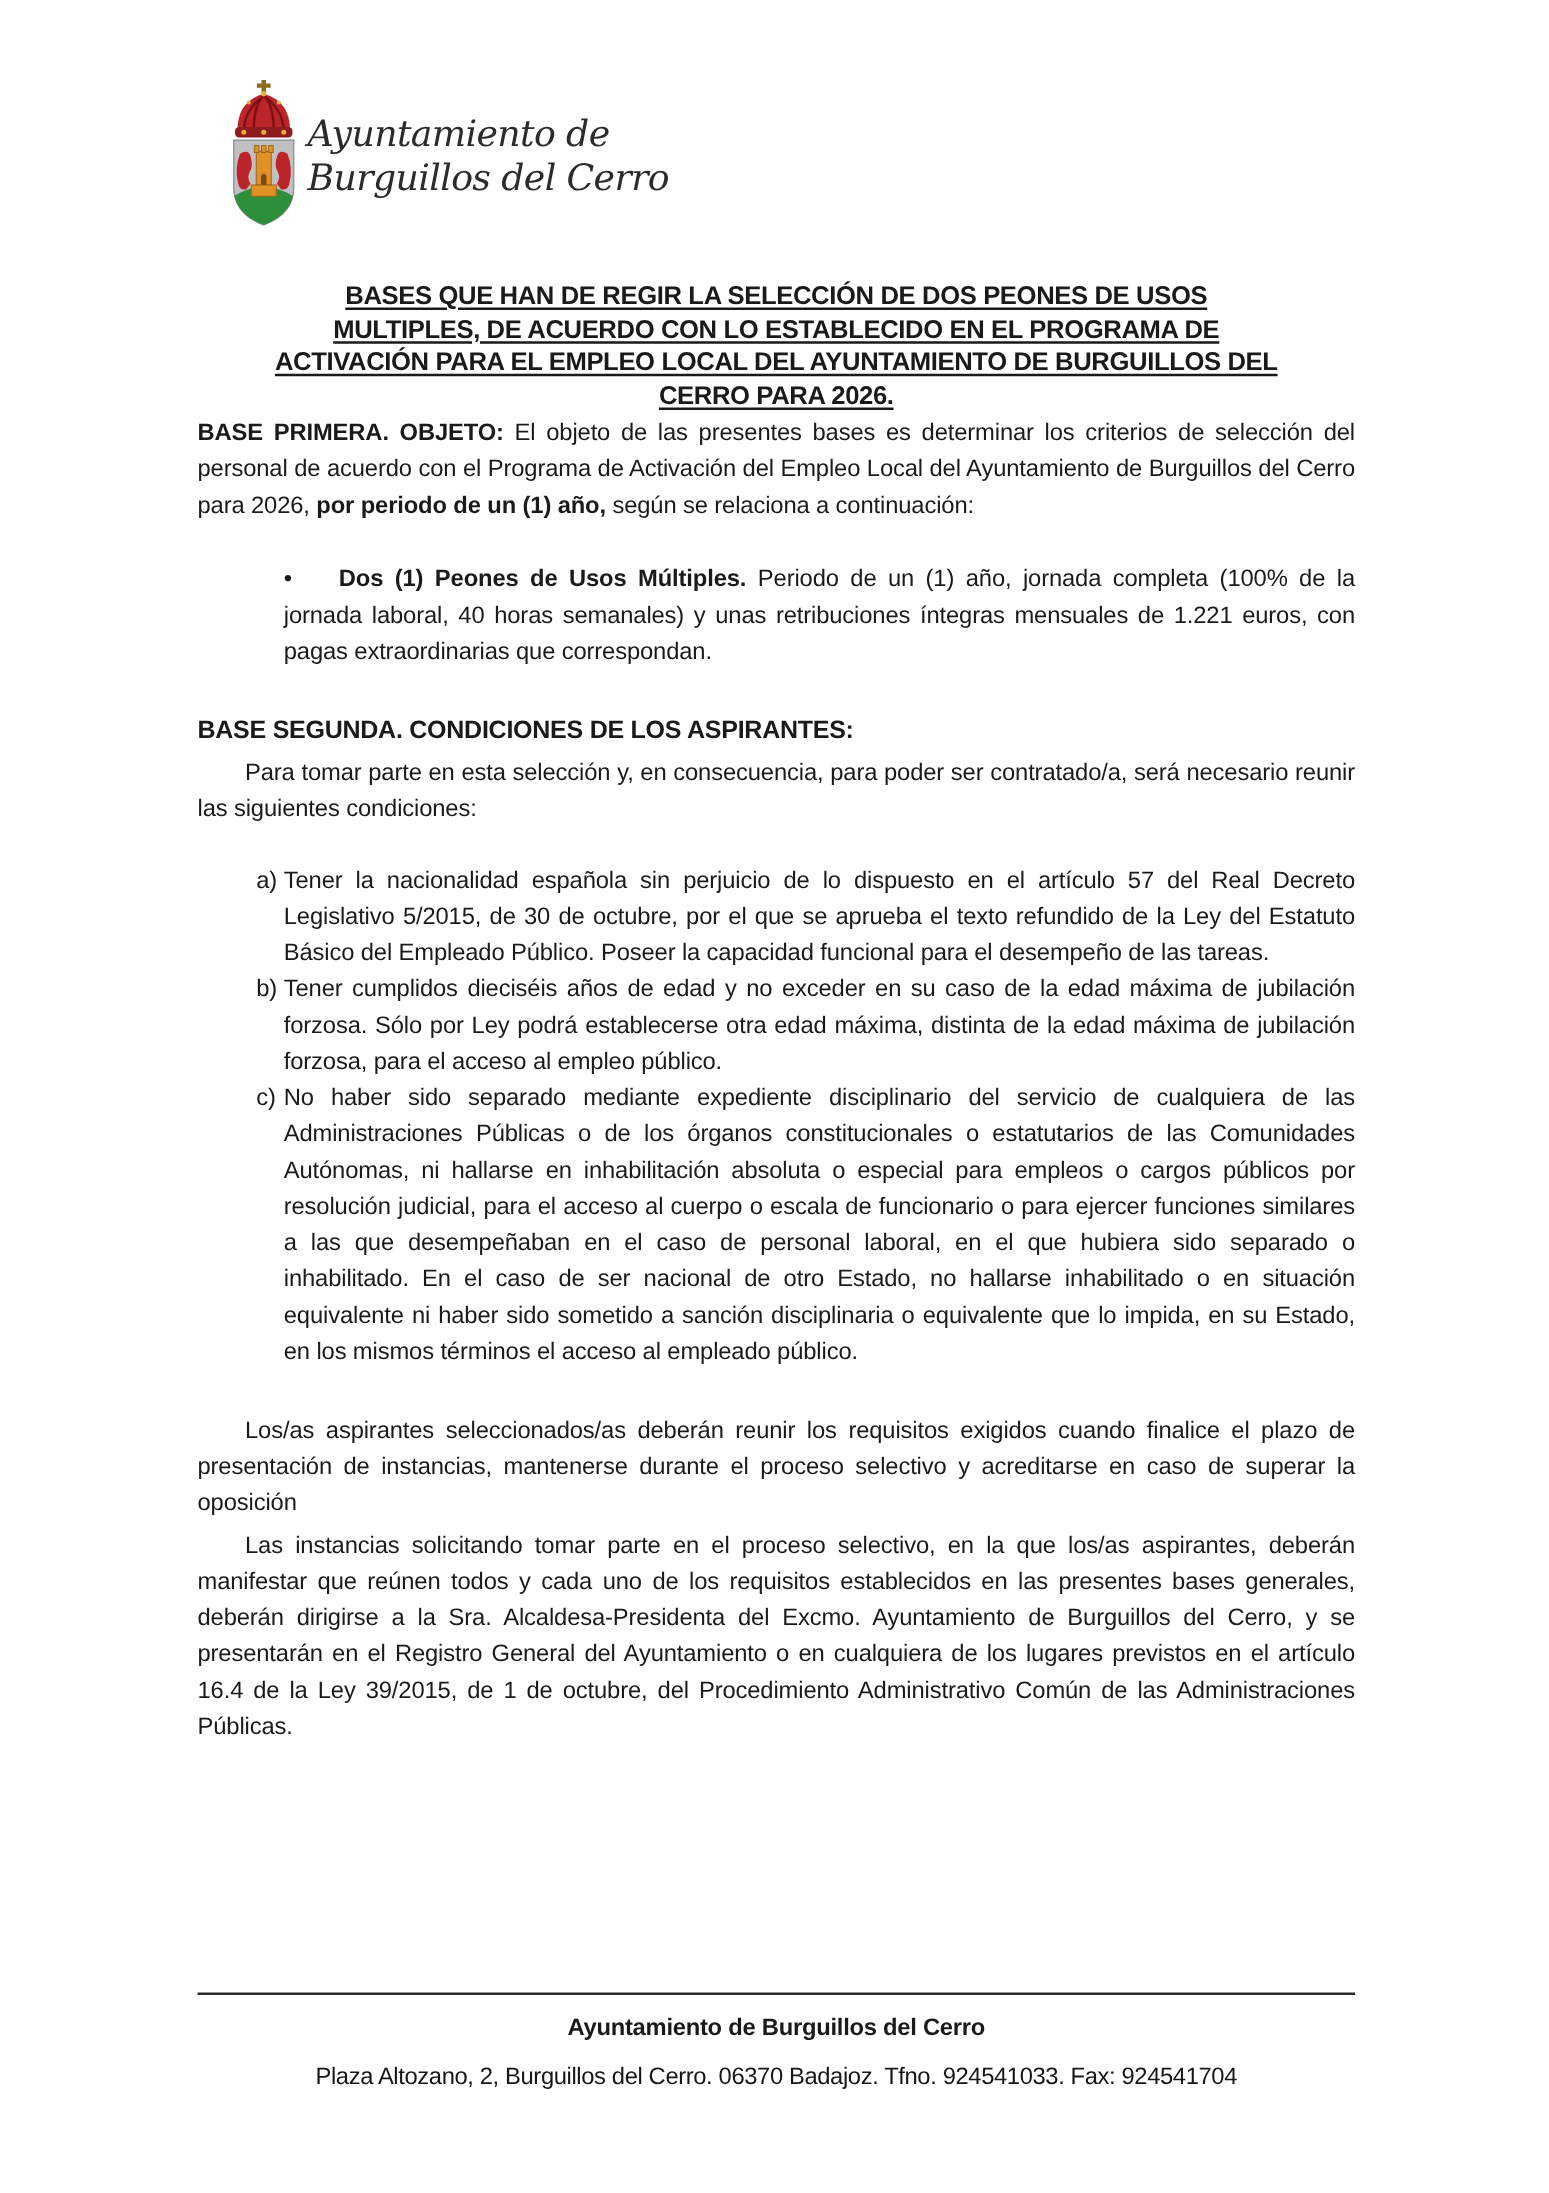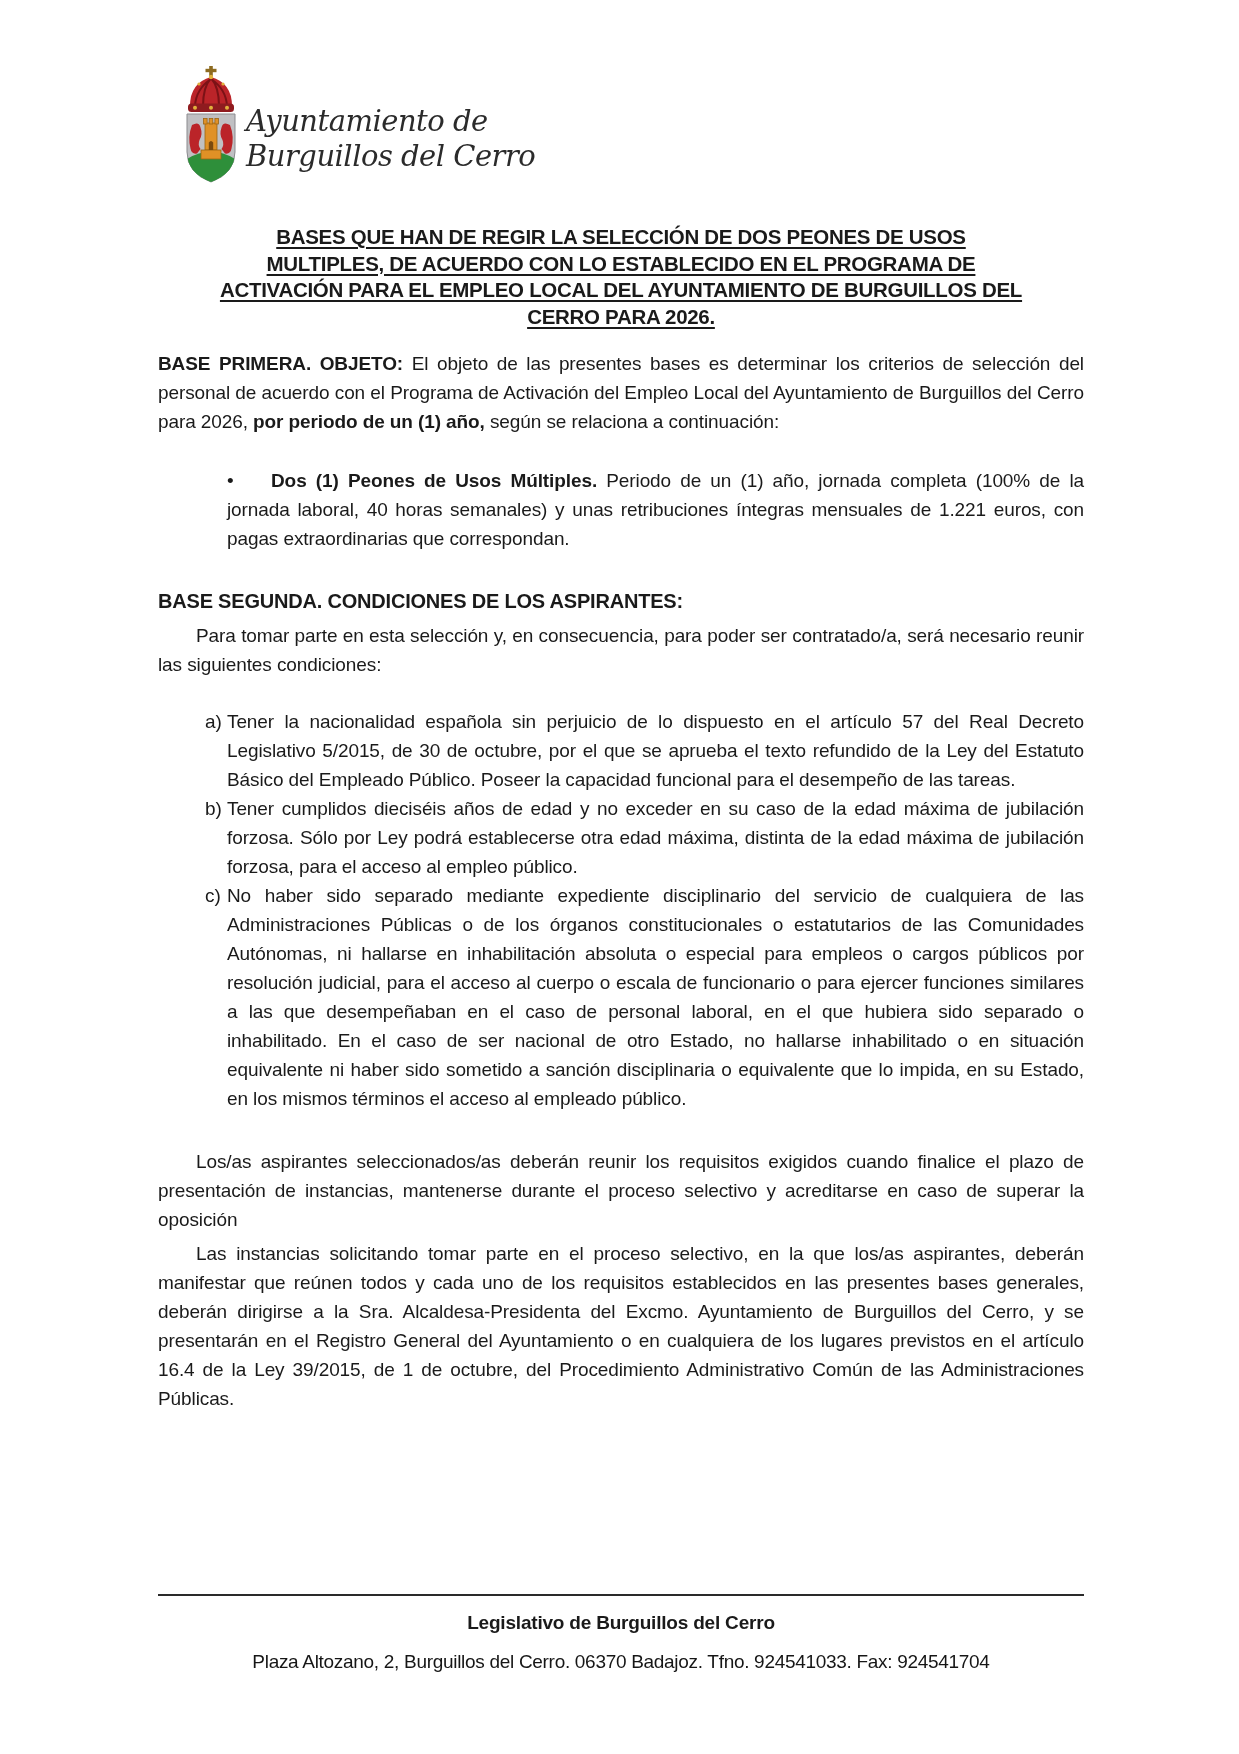--- a/index.html
+++ b/index.html
@@ -11,21 +11,21 @@
     font-family: "Liberation Sans", sans-serif;
     color: #1a1a1a;
     -webkit-font-smoothing: antialiased;
   }
   .content {
     position: absolute;
     left: 158px; top: 0;
     width: 926px;
   }
   
-  .logo-row { margin-top: 64px; height: 124px; display: flex; align-items: center; }
+  .logo-row { margin-top: 64px; height: 124px; display: flex; align-items: flex-start; }
   .crest { margin-left: 24px; width: 58px; height: 120px; flex: 0 0 auto; }
   .logo-text {
     margin-left: 6px; margin-top: 26px;
     font-family: "DejaVu Serif", serif;
     font-style: italic;
     font-size: 29px; line-height: 35px;
     color: #2b2b2b;
     letter-spacing: -0.5px;
   }
   
@@ -44,21 +44,21 @@
   }
   
   .para {
     font-size: 19px;
     line-height: 29px;
     text-align: justify;
     letter-spacing: -0.1px;
     margin: 0;
   }
   .indent { text-indent: 38px; }
-  .p-first { margin-top: 19px; }
+  .p-first { margin-top: 2px; }
   .bullet-para {
     margin-top: 30px;
     position: relative;
     padding-left: 69px;
     text-indent: 44px;
   }
   .bullet-marker { position: absolute; left: 69px; top: 0; text-indent: 0; }
   .base-heading {
     margin: 0;
     font-weight: bold;
@@ -149,15 +149,15 @@
   </div>
 
   <p class="para indent p-closing">Los/as aspirantes seleccionados/as deberán reunir los requisitos exigidos cuando finalice el plazo de presentación de instancias, mantenerse durante el proceso selectivo y acreditarse en caso de superar la oposición</p>
 
   <p class="para indent p-after-h">Las instancias solicitando tomar parte en el proceso selectivo, en la que los/as aspirantes, deberán manifestar que reúnen todos y cada uno de los requisitos establecidos en las presentes bases generales, deberán dirigirse a la Sra. Alcaldesa-Presidenta del Excmo. Ayuntamiento de Burguillos del Cerro, y se presentarán en el Registro General del Ayuntamiento o en cualquiera de los lugares previstos en el artículo 16.4 de la Ley 39/2015, de 1 de octubre, del Procedimiento Administrativo Común de las Administraciones Públicas.</p>
 
 </div>
 
 <div class="footer">
   <hr class="footer-rule">
-  <div class="footer-org">Legislativo de Burguillos del Cerro</div>
+  <div class="footer-org">Ayuntamiento de Burguillos del Cerro</div>
   <div class="footer-address">Plaza Altozano, 2, Burguillos del Cerro. 06370 Badajoz. Tfno. 924541033. Fax: 924541704</div>
 </div>
 
 </body></html>

